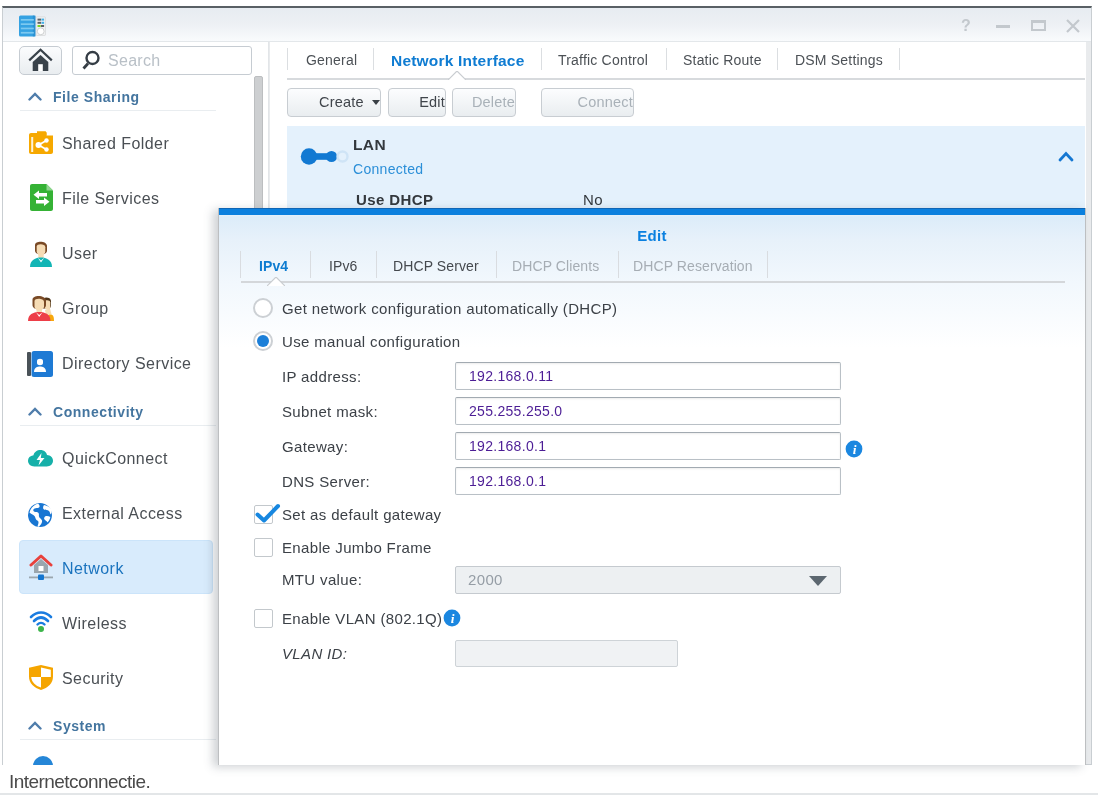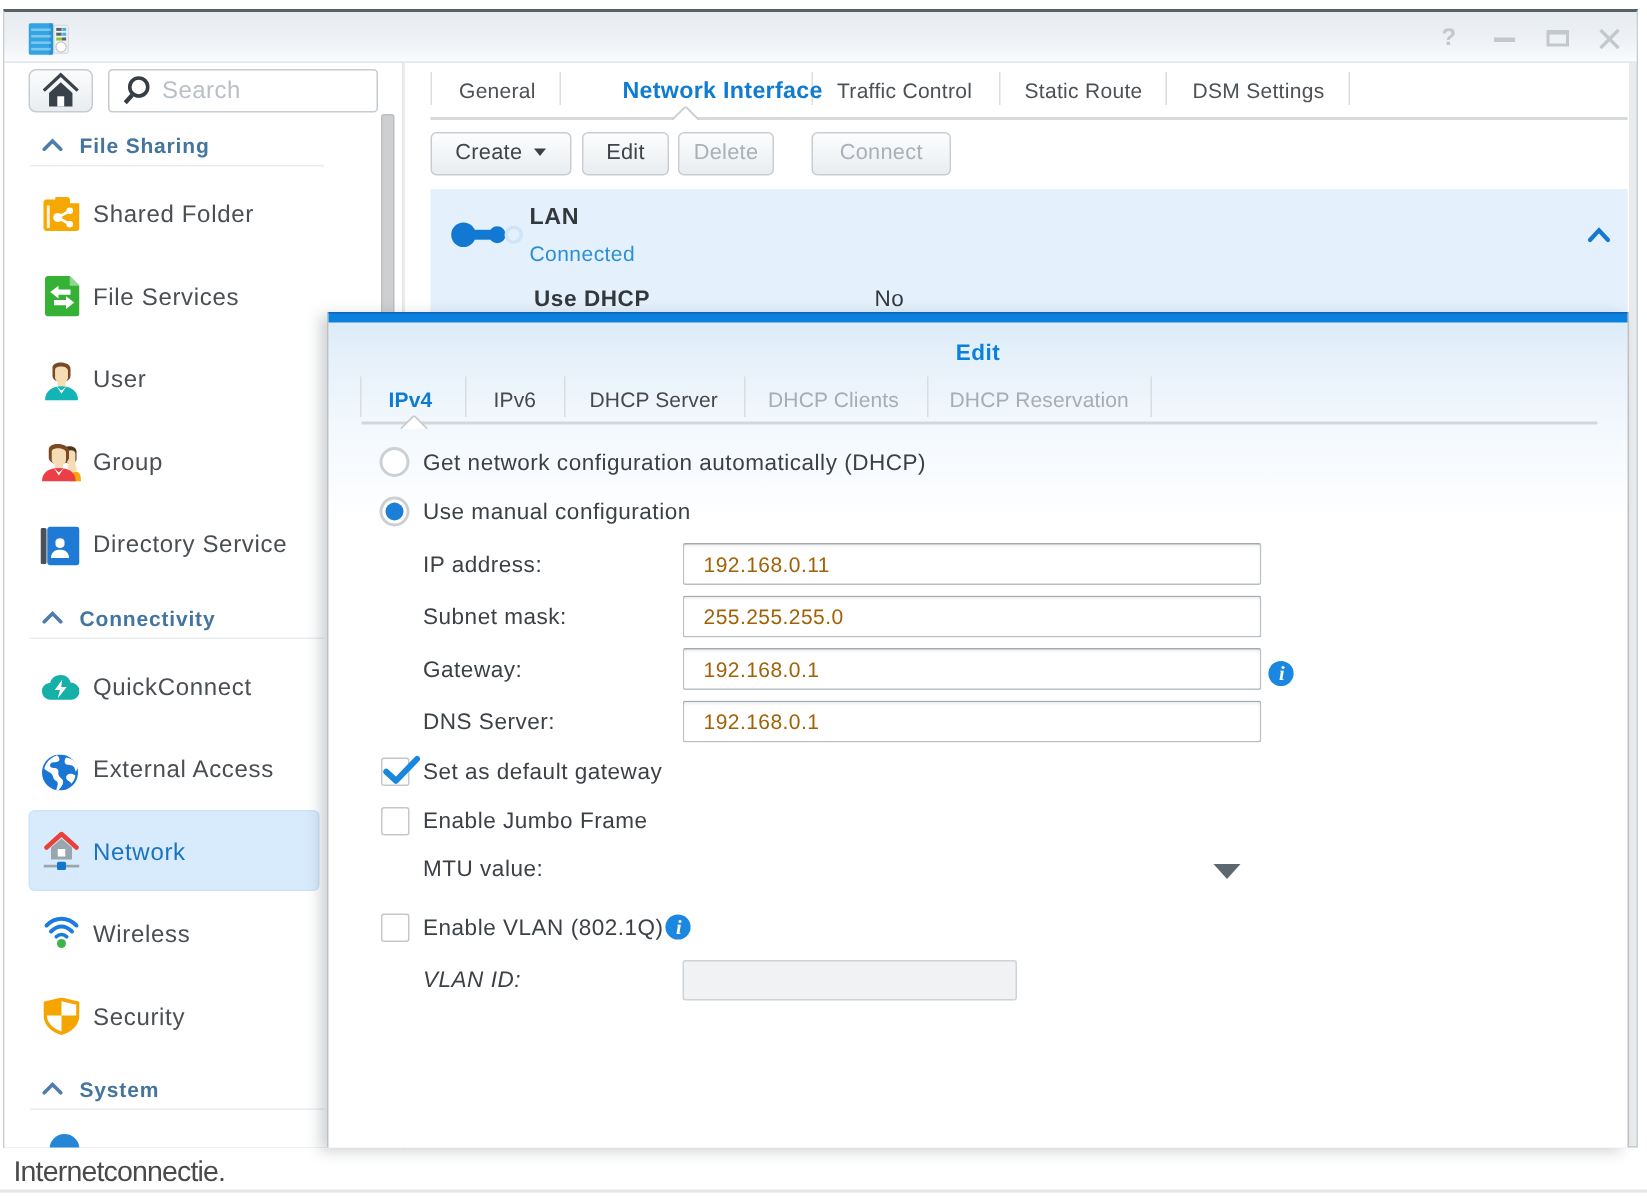--- a/index.html
+++ b/index.html
@@ -31,42 +31,42 @@
   background:#d8ebfc; border:1px solid #cbe4fa; }
 
 
 #main { left:270px; top:42px; width:816px; height:723px; background:#fff; }
 .tabtxt { top:52px; font-size:14px; color:#4c5156; letter-spacing:0.2px; }
 .tabsep { top:48px; width:1px; height:22px; background:#dbdee1; }
 #tabline { left:287px; top:78px; width:798px; height:2px; background:#d7dadd; }
 #tabnotch { left:448px; top:71px; }
 .btn { top:88px; height:29px; border:1px solid #c8cdd2; border-radius:4px;
   background:linear-gradient(#fcfdfe,#e9edf0); font-size:14.5px; color:#40454b;
-  text-align:center; line-height:27px; letter-spacing:0.2px; }
+  text-align:right; line-height:27px; letter-spacing:0.2px; }
 .btn.dis { color:#a9b1b8; }
 #lanrow { left:287px; top:126px; width:798px; height:82px; background:#e4f1fc; }
 
 
 #dialog { left:218px; top:208px; width:868px; height:557px;
   border-left:1px solid #bdbfc1; border-right:1px solid #bdbfc1;
   background:linear-gradient(#ffffff 0px, #dcecf9 9px, #e7f1fa 32px, #f2f8fd 75px, #ffffff 140px);
   box-shadow:-5px 2px 9px rgba(80,90,100,0.28); }
 #dlgbar { left:0; top:0; width:866px; height:7px; background:#0b80de; border-top:1px solid #0f65b4; }
 #dlgtitle { left:0; top:19px; width:866px; text-align:center; font-size:15px; font-weight:bold;
   color:#0a80e0; letter-spacing:0.3px; }
 .dtab { top:50px; font-size:14px; letter-spacing:0.1px; }
 .dtabsep { top:43px; width:1px; height:27px; background:#d9dce0; }
 #dtabline { left:22px; top:73px; width:824px; height:1.5px; background:#d4d7da; }
 #dtabnotch { left:48px; top:69px; }
 .ftext { font-size:15px; color:#3c4147; letter-spacing:0.35px; }
 .radio { width:20px; height:20px; border-radius:50%; border:2px solid #ccd0d4; background:#fff; }
 .rdot { width:12px; height:12px; border-radius:50%; background:#1b7fd8; left:2px; top:2px; }
 .cbox { width:19px; height:19px; border:1px solid #c3c8cc; background:#fff; border-radius:2px; }
 .finput { width:386px; height:28px; background:#fff; border:1px solid #b9c0c6; border-top-color:#a2aab1;
-  border-radius:2px; font-size:14px; color:#a16207; letter-spacing:0.3px; line-height:26px; padding-left:13px; box-shadow:inset 0 1px 2px rgba(0,0,0,0.08); }
+  border-radius:2px; font-size:14px; color:#4c1d95; letter-spacing:0.3px; line-height:26px; padding-left:13px; box-shadow:inset 0 1px 2px rgba(0,0,0,0.08); }
 #mtubox { left:236px; top:358px; width:386px; height:28px; background:#edf0f2; border:1px solid #c5cacf;
   border-radius:2px; font-size:15px; color:#959da5; letter-spacing:0.35px; line-height:26px; padding-left:12px; }
 #vlanbox { left:236px; top:432px; width:223px; height:27px; background:#f0f2f4; border:1px solid #ced3d7; border-radius:2px; }
 
 #caption { left:9px; top:771px; font-size:19px; color:#4a4a4a; letter-spacing:-0.55px; }
 #botline { left:0; top:793px; width:1098px; height:2px; background:#e3e6e8; }
 </style>
 </head>
 <body>
 <div id="page">
@@ -225,21 +225,21 @@
   </svg>
 
   <div id="main" class="abs"></div>
   <div class="abs tabsep" style="left:287px;"></div>
   <div class="abs tabsep" style="left:373px;"></div>
   <div class="abs tabsep" style="left:541px;"></div>
   <div class="abs tabsep" style="left:666px;"></div>
   <div class="abs tabsep" style="left:777px;"></div>
   <div class="abs tabsep" style="left:899px;"></div>
   <div class="abs tabtxt" style="left:306px;">General</div>
-  <div class="abs tabtxt" style="left:391px; font-weight:bold; font-size:15.5px; color:#0f7cd2;margin-left:24px;">Network Interface</div>
+  <div class="abs tabtxt" style="left:391px; font-weight:bold; font-size:15.5px; color:#0f7cd2;">Network Interface</div>
   <div class="abs tabtxt" style="left:558px;">Traffic Control</div>
   <div class="abs tabtxt" style="left:683px;">Static Route</div>
   <div class="abs tabtxt" style="left:795px;">DSM Settings</div>
   <div id="tabline" class="abs"></div>
   <svg id="tabnotch" class="abs" width="18" height="9" viewBox="0 0 18 9">
     <path d="M0 9 L9 0 L18 9 Z" fill="#fff"></path>
     <path d="M0 9 L9 0 L18 9" fill="none" stroke="#c9cdd1" stroke-width="1.2"></path>
   </svg>
 
   <div class="abs btn" style="left:287px; width:94px;">Create <span style="display:inline-block; width:0; height:0; border-left:4px solid transparent; border-right:4px solid transparent; border-top:5px solid #3a4046; margin-left:4px; vertical-align:2px;"></span></div>
@@ -306,20 +306,21 @@
     <div class="abs cbox" style="left:35px; top:297px;"></div>
     <svg class="abs" style="left:36px; top:290px;" width="26" height="26" viewBox="0 0 26 26">
       <path d="M2.5 16.5 L9 22.5 L23 8" fill="none" stroke="#1787e0" stroke-width="4" stroke-linecap="round" stroke-linejoin="round"></path>
     </svg>
     <div class="abs ftext" style="left:63px; top:298px;">Set as default gateway</div>
 
     <div class="abs cbox" style="left:35px; top:330px;"></div>
     <div class="abs ftext" style="left:63px; top:331px;">Enable Jumbo Frame</div>
 
     <div class="abs ftext" style="left:63px; top:363px;">MTU value:</div>
+    <div id="mtubox" class="abs">2000</div>
     <div class="abs" style="left:590px; top:368px; width:0; height:0; border-left:9px solid transparent; border-right:9px solid transparent; border-top:10px solid #5c6770;"></div>
 
     <div class="abs cbox" style="left:35px; top:401px;"></div>
     <div class="abs ftext" style="left:63px; top:402px;">Enable VLAN (802.1Q)</div>
     <svg class="abs" style="left:224px; top:401px;" width="18" height="18" viewBox="0 0 18 18">
       <circle cx="9" cy="9" r="8.4" fill="#1b87e0"></circle>
       <text x="9.6" y="13.6" font-family="Liberation Serif" font-style="italic" font-weight="bold" font-size="13.5px" fill="#fff" text-anchor="middle">i</text>
     </svg>
 
     <div class="abs ftext" style="left:63px; top:437px;font-style:italic;">VLAN ID:</div>

